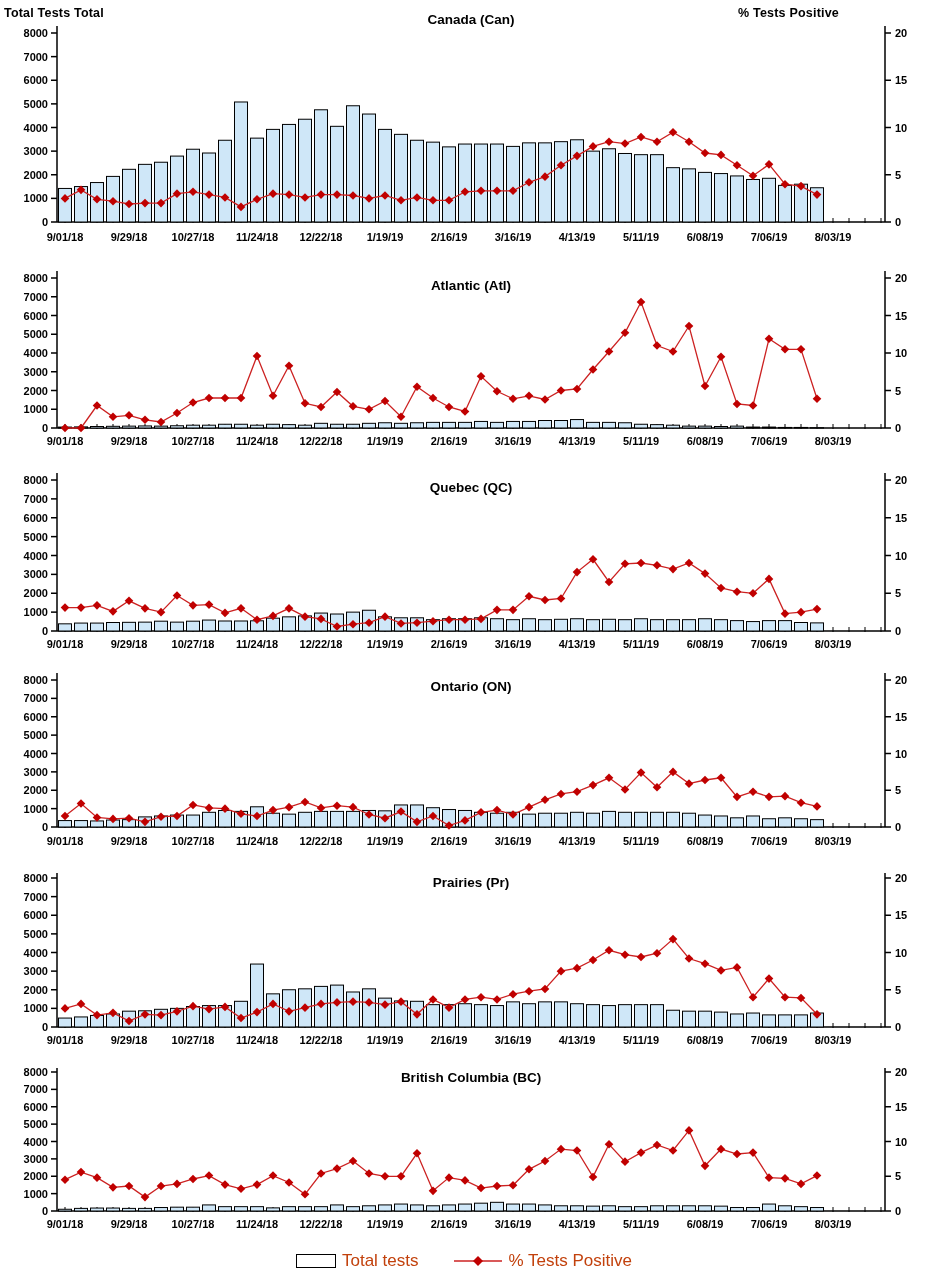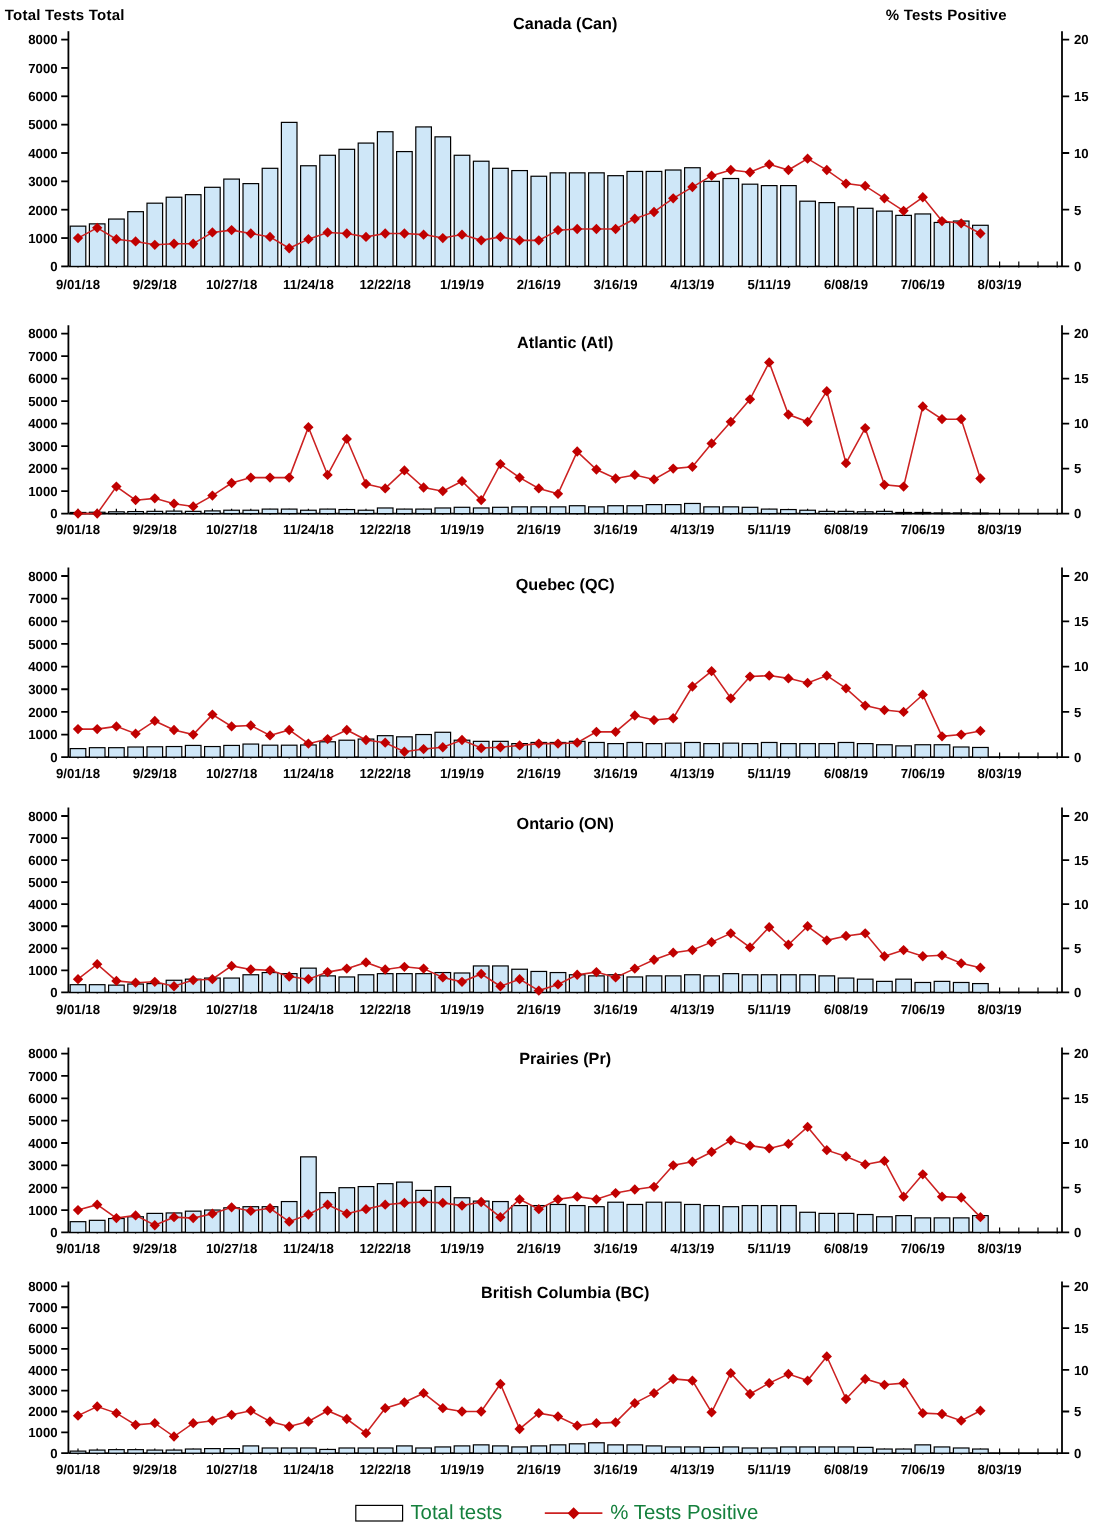--- a/index.html
+++ b/index.html
@@ -11,21 +11,21 @@
   .axis-title{
     position:absolute;top:6px;font-size:12.5px;font-weight:bold;color:#000;
     letter-spacing:0.2px;
   }
   .axis-title.left{left:4px;}
   .axis-title.right{right:2px;text-align:right;}
   .chart-block{position:relative;width:928px;}
   .chart-block svg{display:block;}
   .legend{
     width:928px;height:41px;display:flex;align-items:center;justify-content:center;
-    gap:34px;font-size:17px;color:#15803d;
+    gap:34px;font-size:17px;color:#c2410c;
   }
   .legend-item{display:flex;align-items:center;gap:6px;}
   .swatch{
     width:40px;height:14px;border:1.5px solid #000;box-sizing:border-box;
   }
 </style>
 </head>
 <body>
 
 <div class="page">

